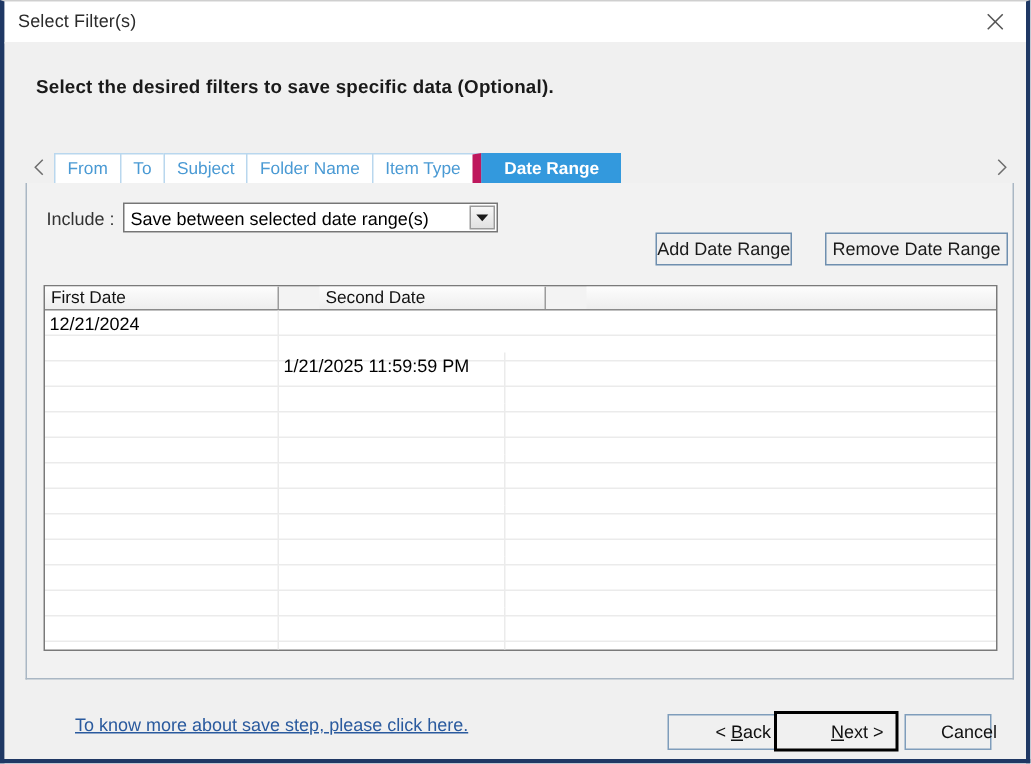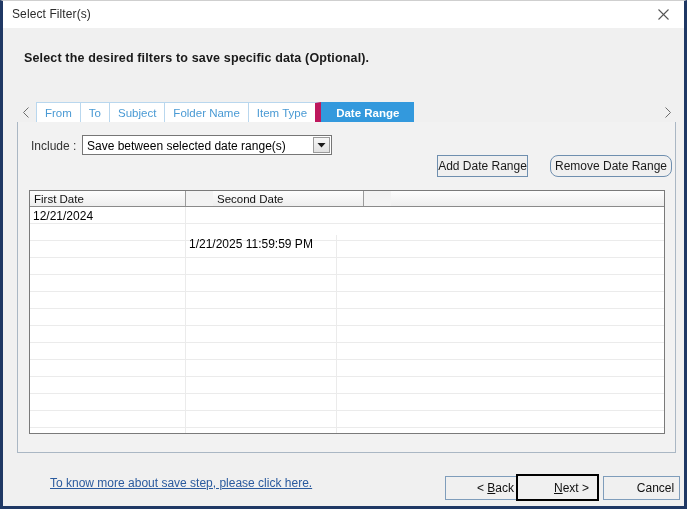--- a/index.html
+++ b/index.html
@@ -192,21 +192,21 @@
     border: 1px solid #6f8faf;
     font-size: 12px;
     color: #1a1a1a;
     display: flex;
     align-items: center;
     justify-content: center;
     cursor: default;
     white-space: nowrap;
   }
   #btn-add-date { left: 419px; top: 33px; width: 91px; }
-  #btn-remove-date { left: 532px; top: 33px; width: 122px; border-radius: 8px; }
+  #btn-remove-date { left: 532px; top: 33px; width: 122px; }
 
   
   #grid {
     position: absolute;
     left: 11px;
     top: 68px;
     width: 636px;
     height: 244px;
     box-sizing: border-box;
     background: #ffffff;
@@ -289,21 +289,21 @@
   }
   #btn-back { left: 442px; width: 73px; }
   #btn-next {
     left: 513px;
     width: 83px;
     border: 2px solid #000000;
     background: #f0f0f0;
     top: 473px;
     height: 27px;
   }
-  #btn-cancel { left: 600px; width: 77px; }
+  #btn-cancel { left: 600px; width: 58px; }
   .accel { text-decoration: underline; }
 </style>
 </head>
 <body>
 
 <div id="window">
 
   <div id="titlebar">
     <div id="titlebar-text">Select Filter(s)</div>
     <div id="close-btn">

